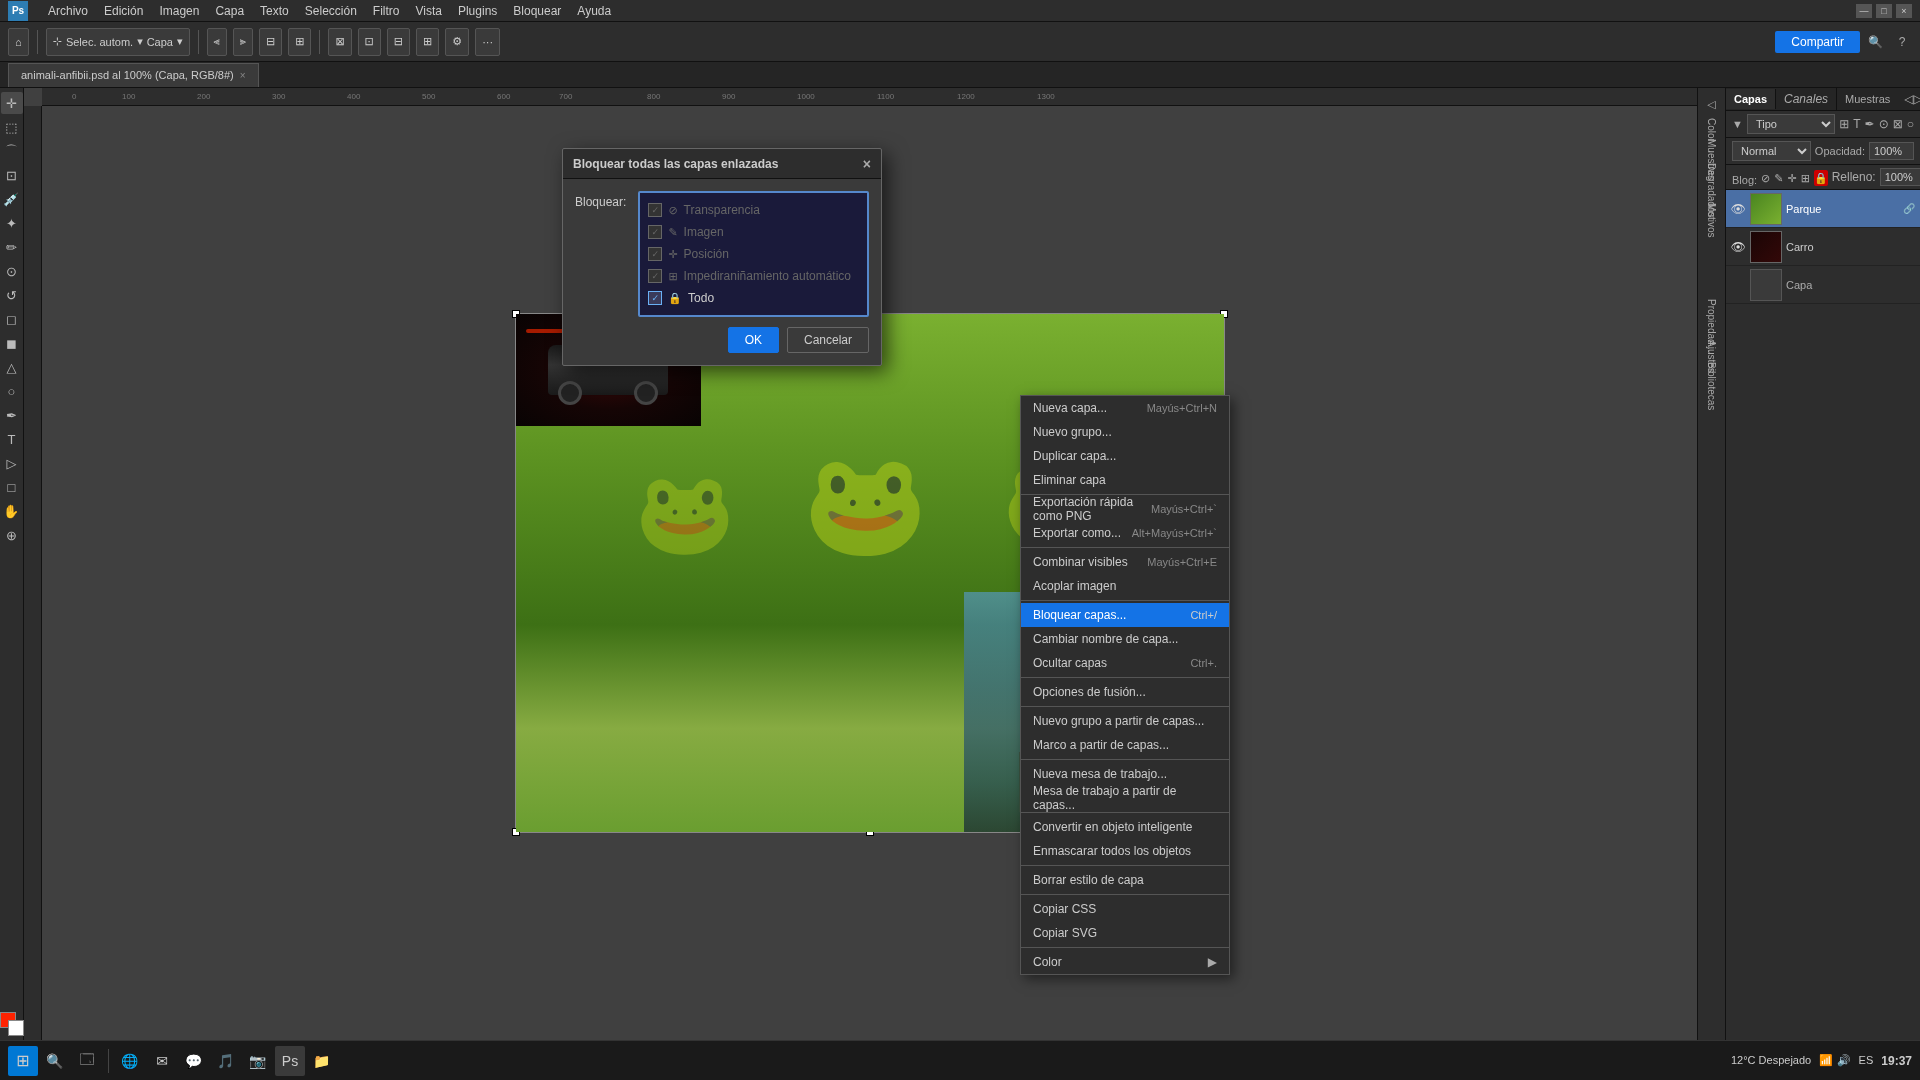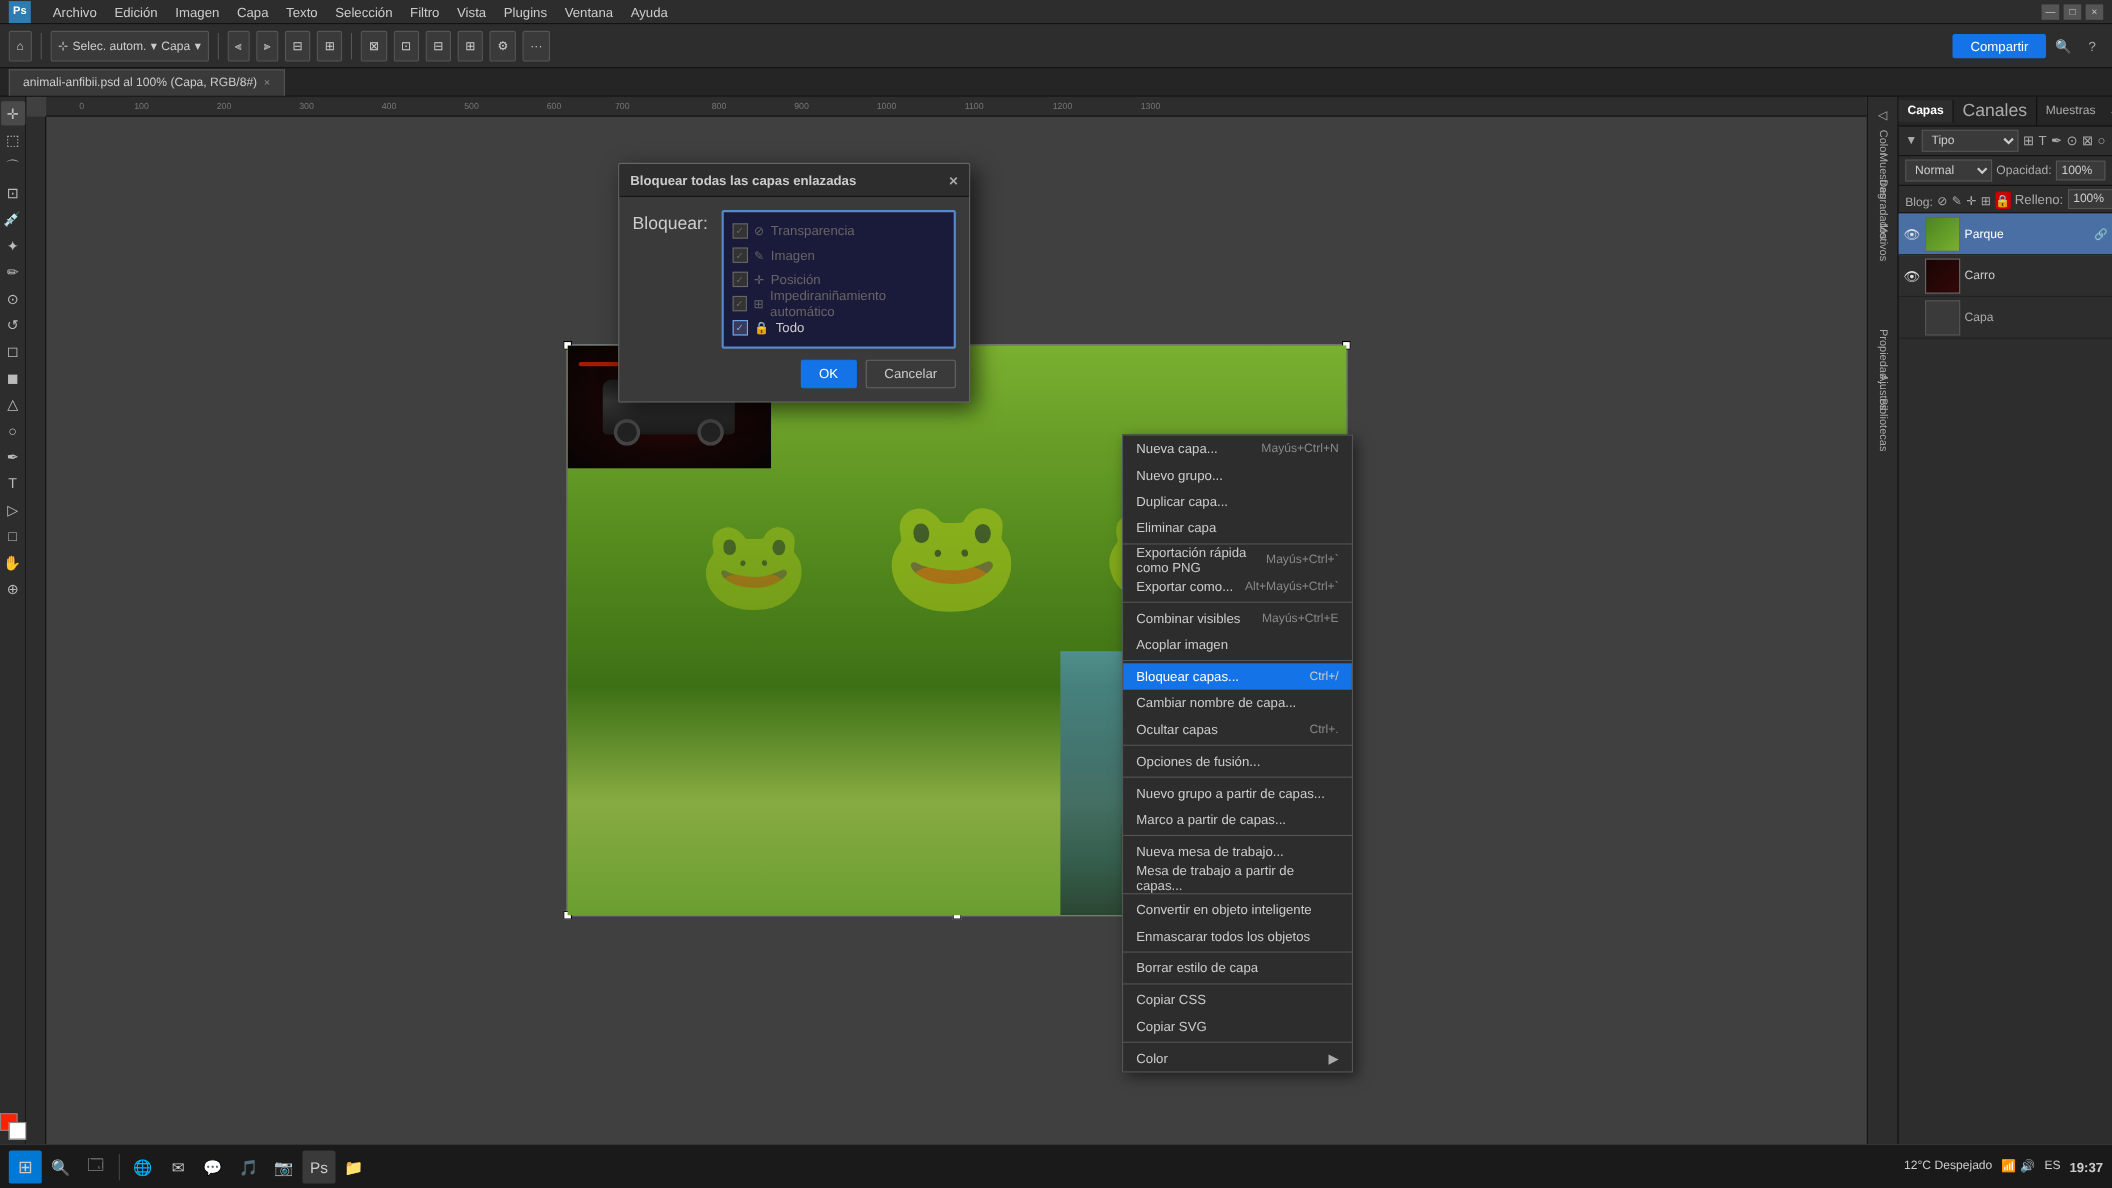--- a/index.html
+++ b/index.html
@@ -64,21 +64,21 @@
   <div class="app-icon">Ps</div>
   <span>Archivo</span>
   <span>Edición</span>
   <span>Imagen</span>
   <span>Capa</span>
   <span>Texto</span>
   <span>Selección</span>
   <span>Filtro</span>
   <span>Vista</span>
   <span>Plugins</span>
-  <span>Ventana</span>
+  <span>Bloquear</span>
   <span>Ayuda</span>
   <div class="window-controls">
     <span>—</span>
     <span>□</span>
     <span>×</span>
   </div>
 </div>
 
 <div class="toolbar">
   <div class="toolbar-btn">⌂</div>
@@ -247,21 +247,21 @@
       <div style="width:24px;height:24px;display:flex;align-items:center;justify-content:center;cursor:pointer;color:#aaa;font-size:10px;writing-mode:vertical-rl;white-space:nowrap;margin-top:4px;">Motivos</div>
       <div style="width:24px;height:24px;display:flex;align-items:center;justify-content:center;cursor:pointer;color:#aaa;font-size:10px;writing-mode:vertical-rl;white-space:nowrap;margin-top:80px;">Propiedad...</div>
       <div style="width:24px;height:24px;display:flex;align-items:center;justify-content:center;cursor:pointer;color:#aaa;font-size:10px;writing-mode:vertical-rl;white-space:nowrap;margin-top:4px;">Ajustes</div>
       <div style="width:24px;height:24px;display:flex;align-items:center;justify-content:center;cursor:pointer;color:#aaa;font-size:10px;writing-mode:vertical-rl;white-space:nowrap;margin-top:4px;">Bibliotecas</div>
     </div>
 
     <div style="width:195px;background:#2d2d2d;border-left:1px solid #111;display:flex;flex-direction:column;height:100%;">
 
       <div style="display:flex;background:#252525;border-bottom:1px solid #111;align-items:center;">
         <div style="padding:4px 8px;font-size:11px;cursor:pointer;color:#fff;background:#2d2d2d;border-right:1px solid #111;font-weight:bold;">Capas</div>
-        <div style="padding:4px 8px;font-size:16px;cursor:pointer;color:#aaa;border-right:1px solid #111;">Canales</div>
+        <div style="padding:4px 8px;font-size:12px;cursor:pointer;color:#aaa;border-right:1px solid #111;font-style:italic;">Canales</div>
         <div style="padding:4px 8px;font-size:11px;cursor:pointer;color:#aaa;">Muestras</div>
         <div style="margin-left:auto;padding:0 6px;display:flex;gap:4px;">
           <span style="color:#aaa;cursor:pointer;font-size:12px;">◁▷</span>
 
         </div>
       </div>
 
       <div style="padding:3px 6px;display:flex;align-items:center;gap:4px;border-bottom:1px solid #111;">
         <span style="font-size:11px;color:#aaa;">▼</span>
         <select style="background:#3a3a3a;border:1px solid #555;color:#ccc;font-size:11px;padding:2px 4px;flex:1;">
@@ -417,21 +417,21 @@
 
 <div class="dialog-overlay">
   <div class="dialog">
     <div class="dialog-title">
       <span>Bloquear todas las capas enlazadas</span>
       <span class="dialog-close">×</span>
     </div>
     <div class="dialog-body">
       <div style="display:flex;gap:12px;">
         <div style="padding-top:4px;">
-          <span style="font-size:16px;color:#ccc;">Bloquear:</span>
+          <span style="font-size:12px;color:#ccc;">Bloquear:</span>
         </div>
         <div style="flex:1;">
 
           <div style="background:#1a1a3a;border:2px solid #5588cc;border-radius:2px;padding:6px 8px;margin-bottom:10px;">
 
             <div style="display:flex;align-items:center;gap:6px;height:22px;font-size:12px;color:#666;">
               <div style="width:14px;height:14px;border:1px solid #666;background:#333;display:flex;align-items:center;justify-content:center;font-size:9px;color:#666;">✓</div>
               <span style="color:#666;font-size:11px;">⊘</span>
               <span>Transparencia</span>
             </div>

